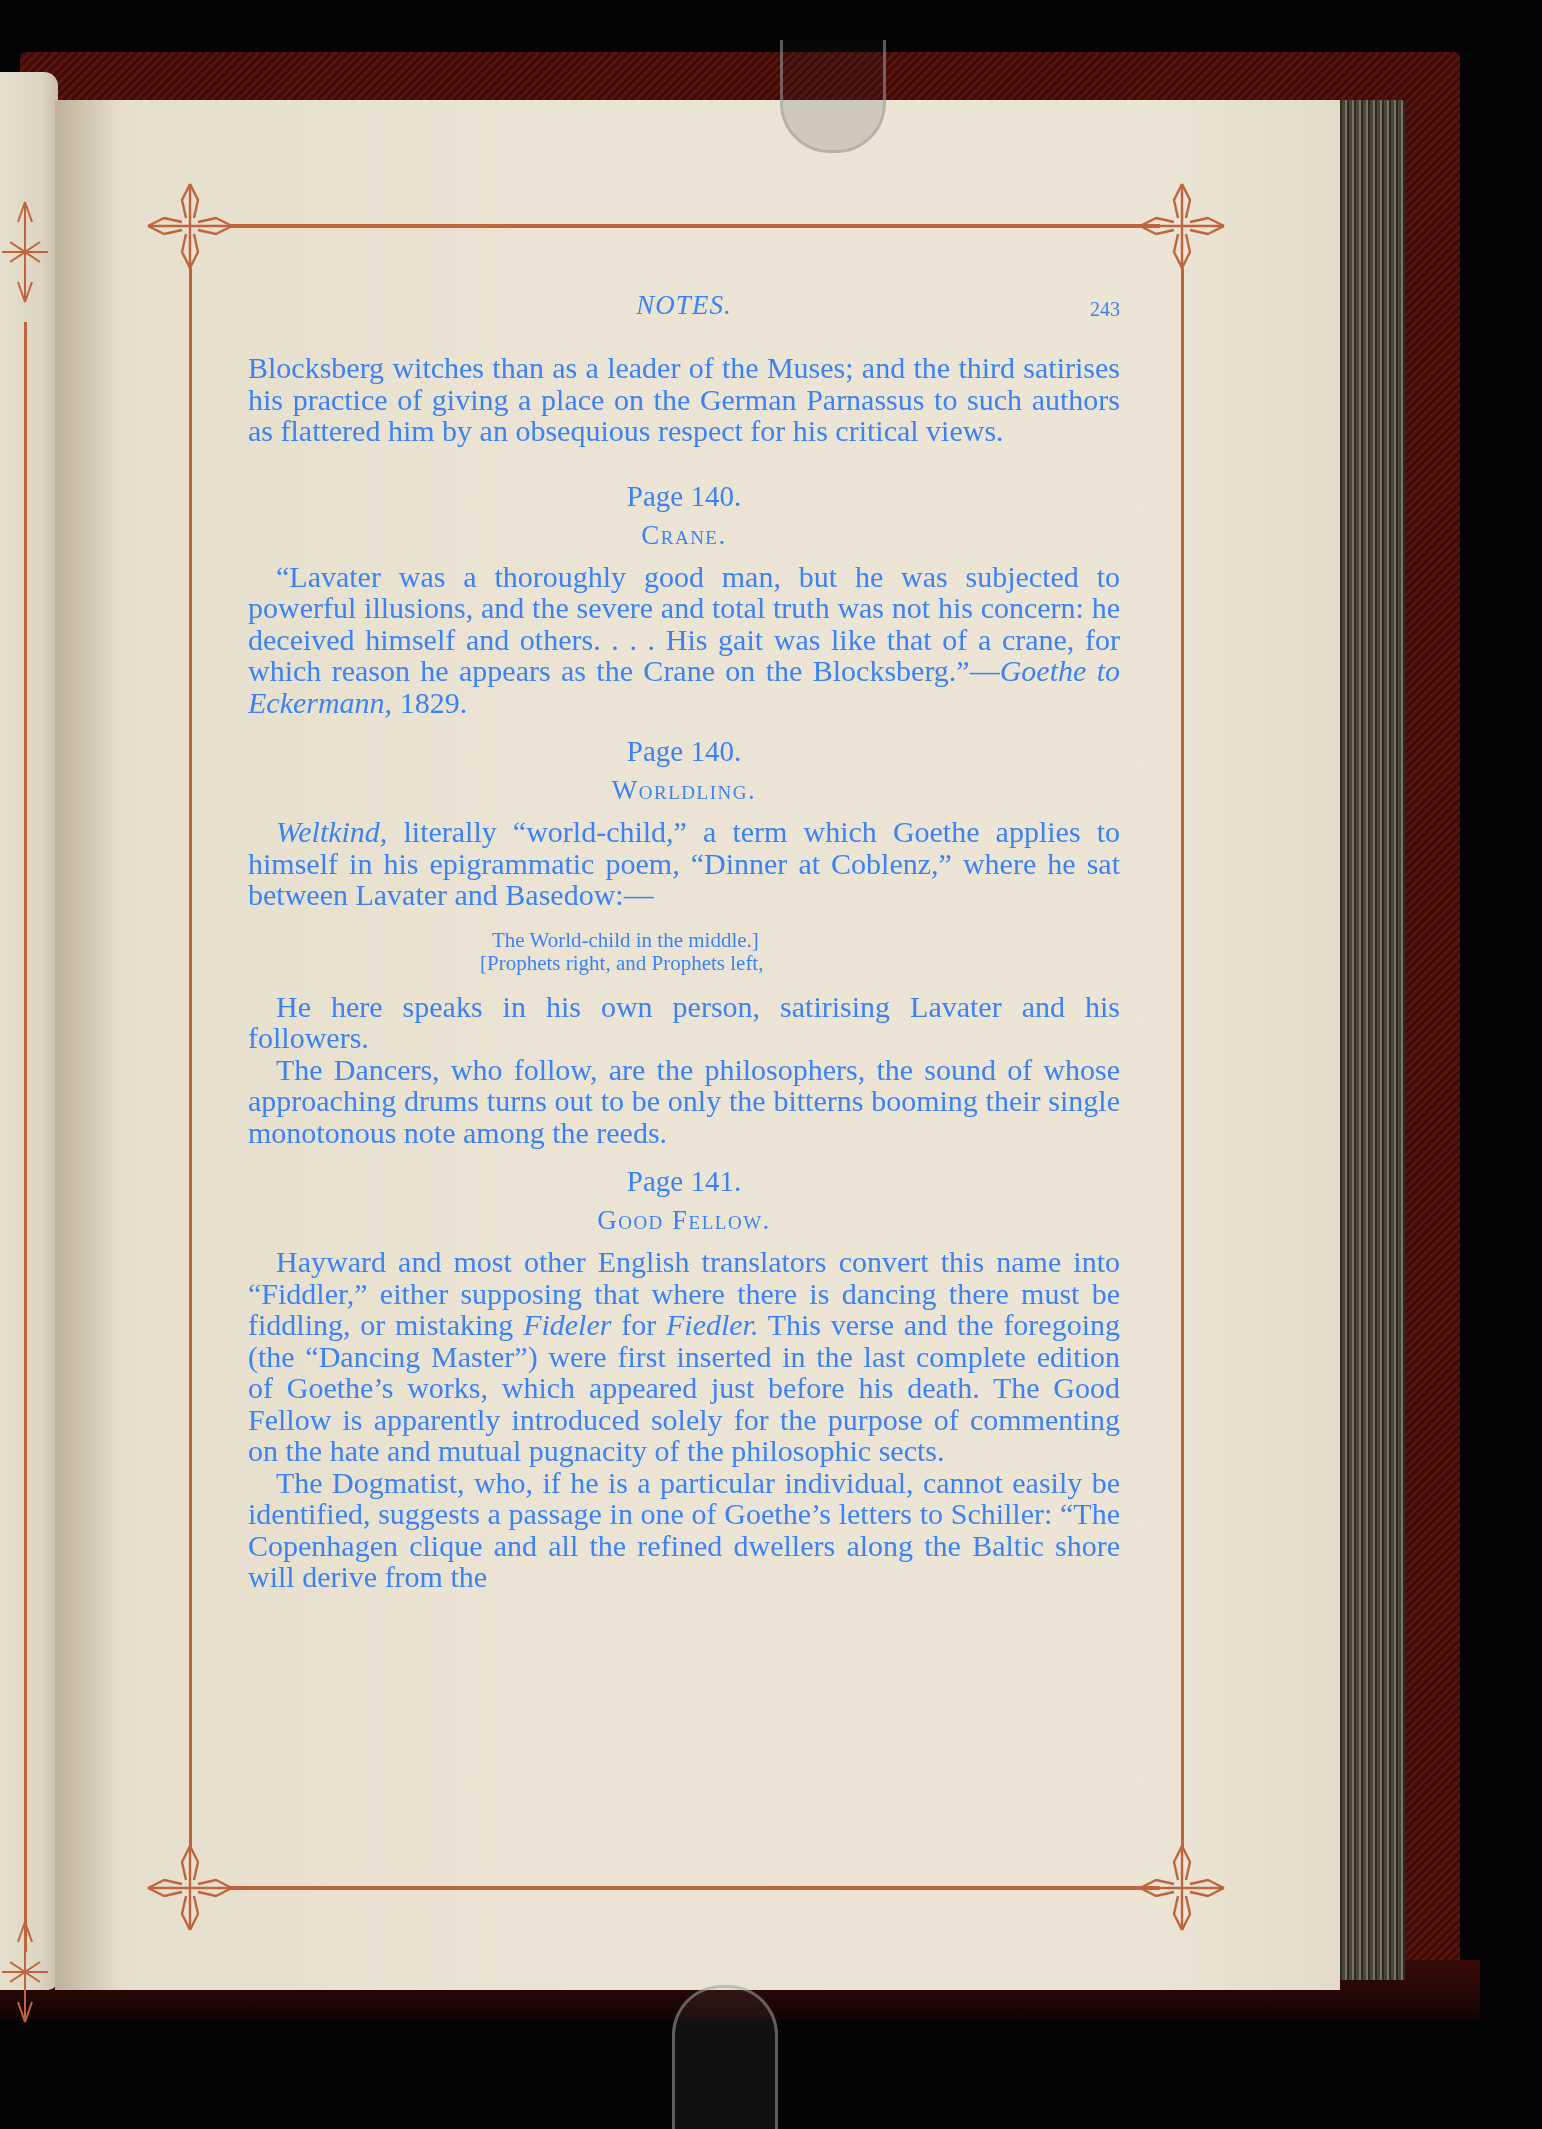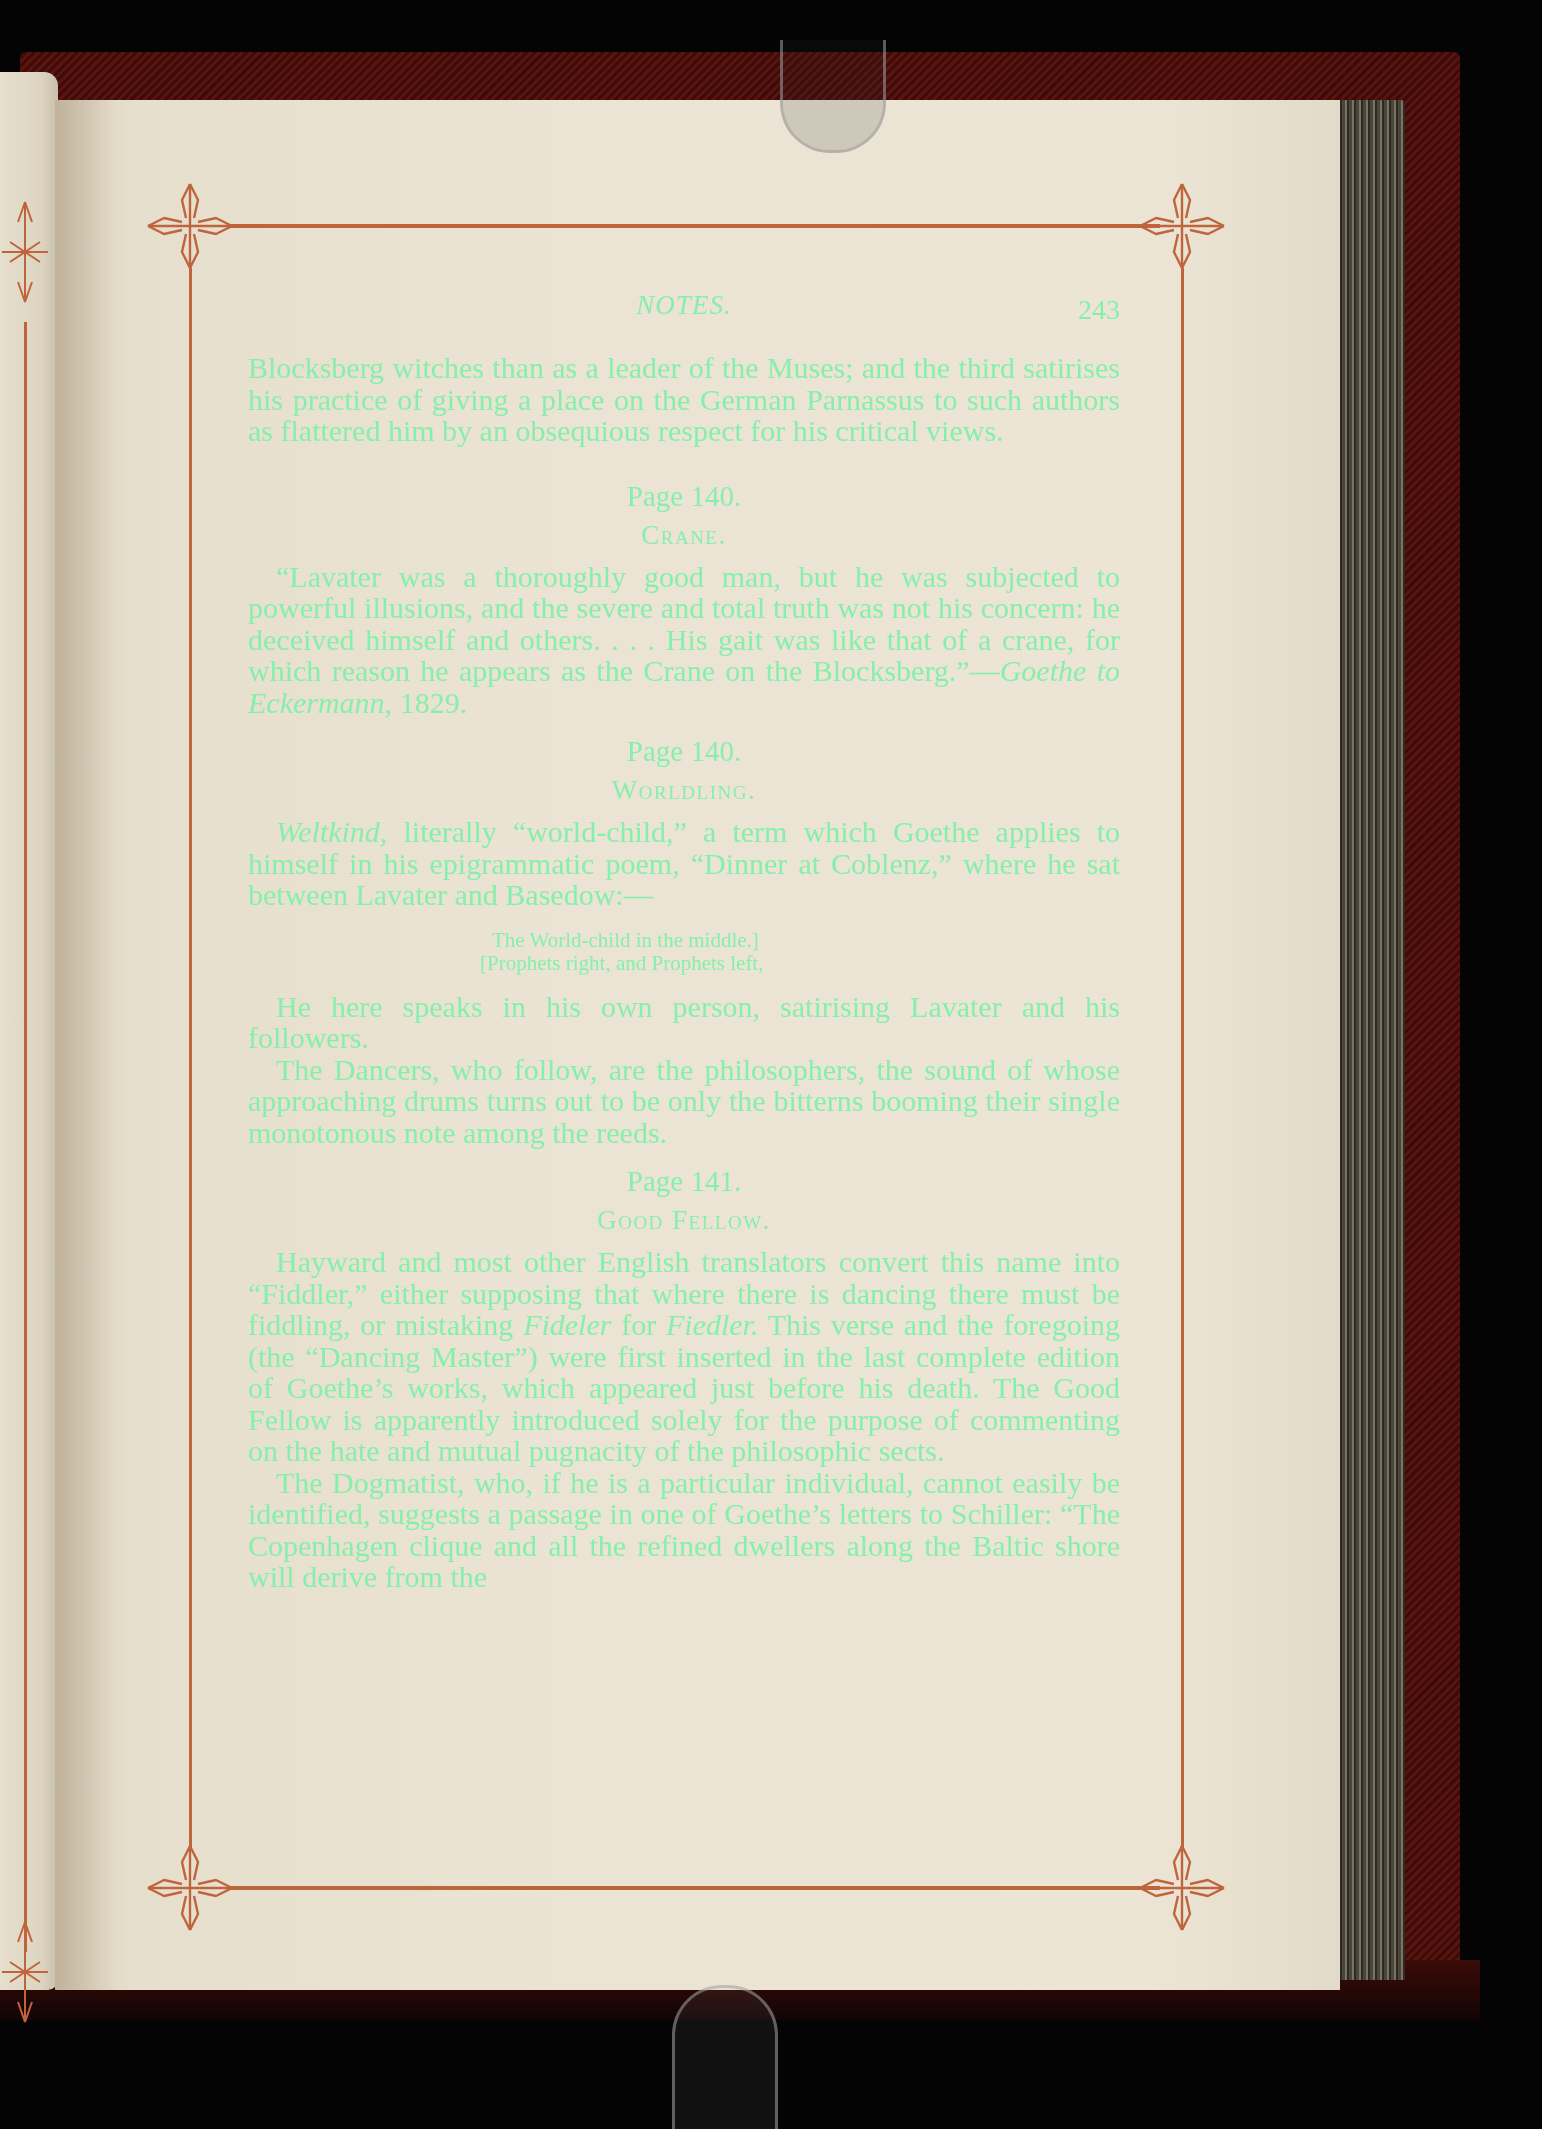--- a/index.html
+++ b/index.html
@@ -54,31 +54,31 @@
       position: absolute; width: 100px;
       border: 3px solid rgba(160,160,160,0.55);
       background: rgba(40,40,40,0.15);
     }
     .clip.top { left: 780px; top: 40px; height: 110px; border-top: none; border-radius: 0 0 50px 50px; }
     .clip.bottom { left: 672px; top: 1985px; height: 144px; border-bottom: none; border-radius: 50px 50px 0 0; background: rgba(180,180,180,0.08); }
 
     
     .text-block {
       position: absolute; left: 248px; top: 290px; width: 872px;
-      color: #86efac; font-size: 30px; line-height: 31.5px;
+      color: #3b82f6; font-size: 30px; line-height: 31.5px;
     }
     .running-head {
       position: relative; height: 44px; margin-bottom: 18px;
     }
     .running-head .title {
       position: absolute; left: 0; right: 0; text-align: center; font-style: italic;
       font-size: 27px; letter-spacing: 1px; top: 0;
     }
     .running-head .folio {
-      position: absolute; right: 0; top: 4px; font-size: 28px;
+      position: absolute; right: 0; top: 4px; font-size: 20px;
     }
     p { margin: 0; text-align: justify; text-align-last: left; }
     p.indent { text-indent: 28px; }
     .page-ref { text-align: center; font-size: 29px; margin-top: 32px; line-height: 34px; font-family: Liberation Serif, serif; }
     .page-ref.tight { margin-top: 16px; }
     .section-title {
       text-align: center; font-variant: small-caps; font-size: 27px; letter-spacing: 1.5px;
       margin: 6px 0 10px 0; line-height: 32px;
     }
     em { font-style: italic; }

